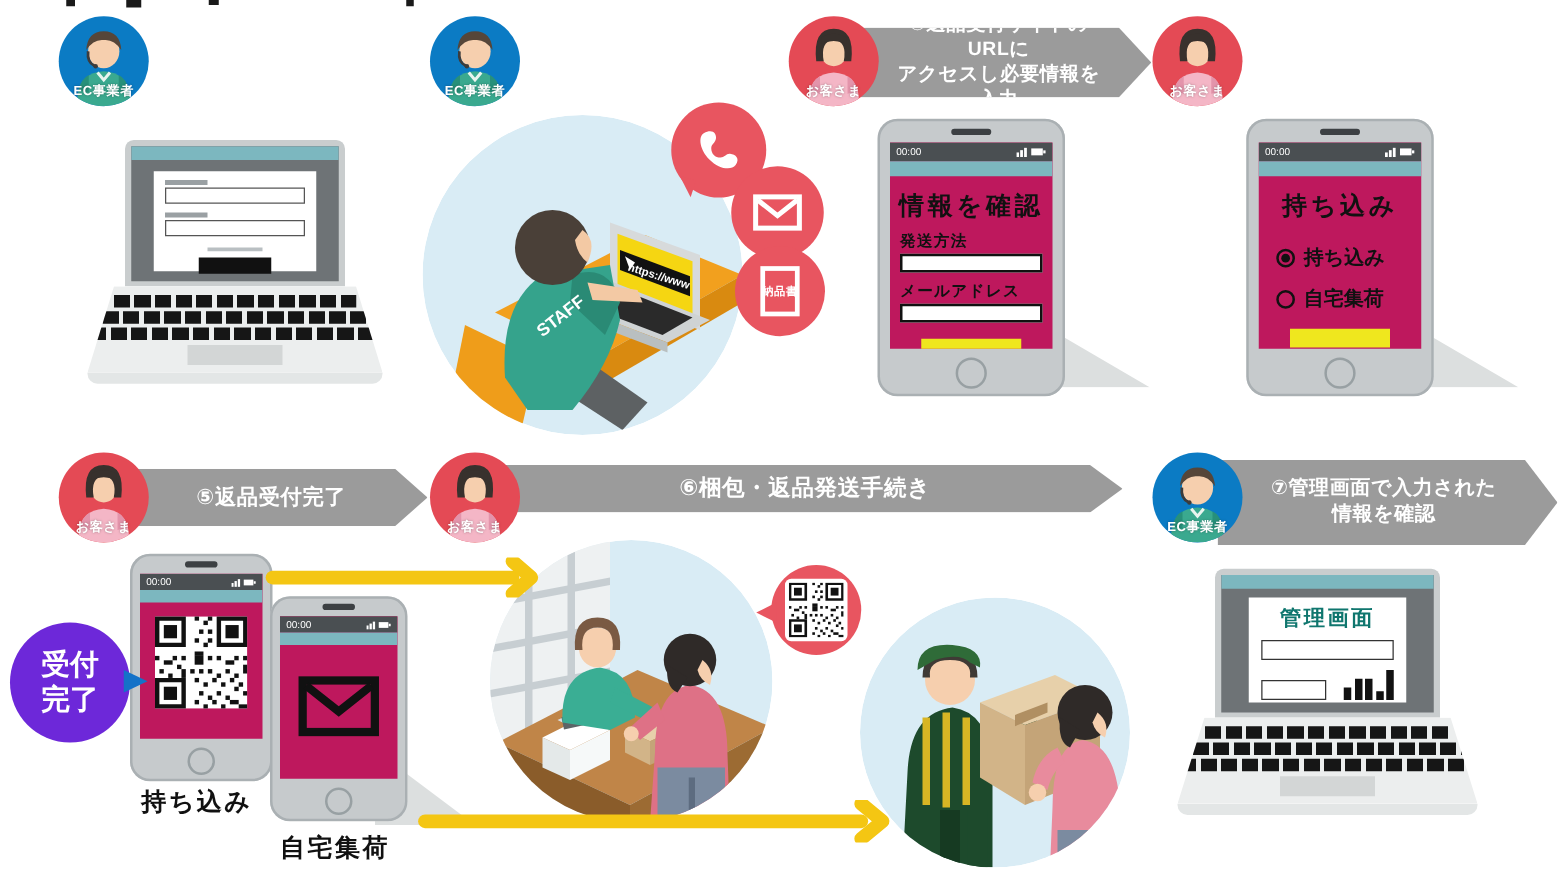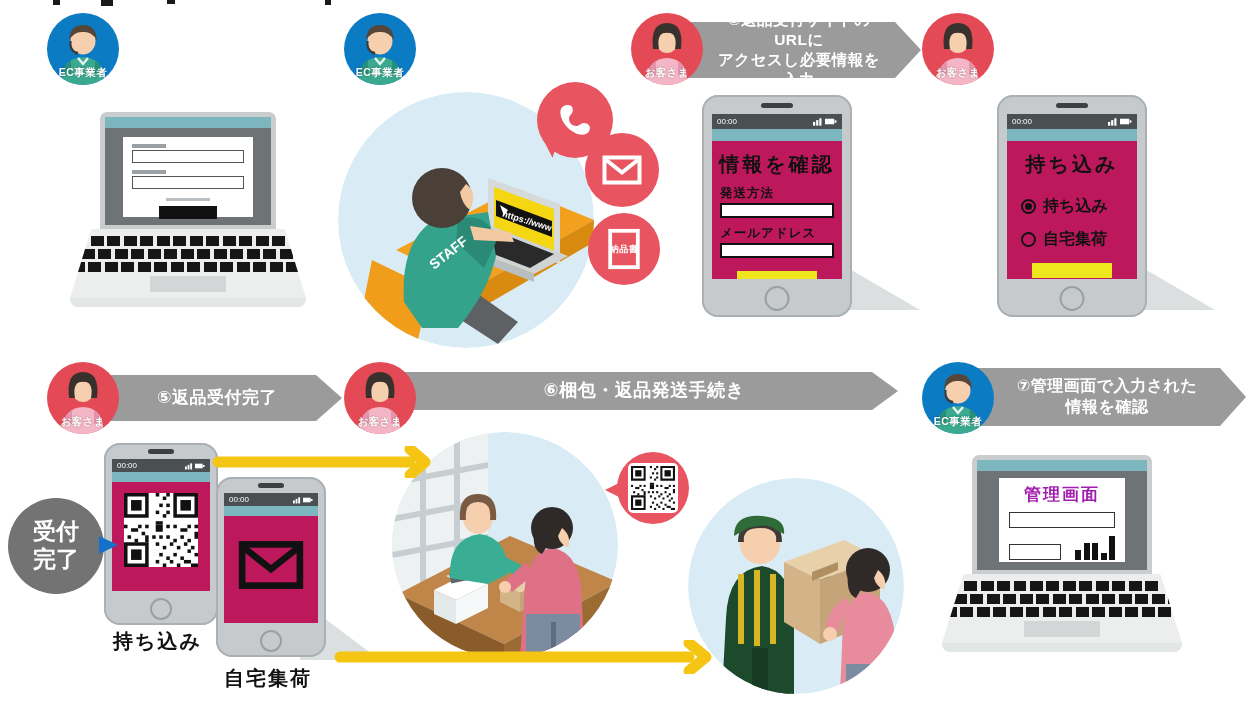--- a/index.html
+++ b/index.html
@@ -49,35 +49,35 @@
   .lt-base { background:#eceeee; clip-path:polygon(9% 0, 91% 0, 100% 100%, 0 100%); padding-top:4px; }
   .krow { height:10px; margin:3px auto 0; background:repeating-linear-gradient(90deg,#161616 0 13px,transparent 13px 16.5px); }
   .touchpad { width:76px; height:16px; background:#d3d6d6; margin:4px auto 0; }
   .lt-lip { height:9px; background:#e3e6e6; border-radius:0 0 8px 8px; }
 
   .fl { height:4px; width:34px; background:#9aa0a3; margin:7px 0 2px 9px; }
   .fi { height:13px; border:1.5px solid #555; margin:0 9px; background:#fff; }
   .fc { height:3px; width:44px; background:#b9bfc2; margin:9px auto 5px; }
   .fb { height:13px; width:58px; background:#111; margin:0 auto; }
 
-  .admin-title { text-align:center; font-weight:bold; font-size:17px; color:#a21caf; margin-top:5px; letter-spacing:2px; }
+  .admin-title { text-align:center; font-weight:bold; font-size:17px; color:#0f766e; margin-top:5px; letter-spacing:2px; }
   .ai1 { height:16px; border:1.5px solid #333; margin:6px 10px 0; }
   .admin-row { display:flex; align-items:flex-end; margin:8px 10px 0; }
   .ai2 { height:16px; border:1.5px solid #333; width:58px; }
   .bars { display:flex; align-items:flex-end; gap:2.5px; margin-left:14px; }
   .bar { width:6px; background:#111; }
 
   
   .rbubble { position:absolute; border-radius:50%; background:#e85560; display:flex; align-items:center; justify-content:center;
              flex-direction:column; z-index:4; color:#fff; }
   .rbubble .tail { position:absolute; width:0; height:0; }
   .rb-cap { color:#fff; font-weight:bold; }
 
   
-  .bubble-blue { position:absolute; width:96px; height:96px; border-radius:50%; background:#737373; color:#fff;
+  .bubble-blue { position:absolute; width:96px; height:96px; border-radius:50%; background:#6d28d9; color:#fff;
                  display:flex; align-items:center; justify-content:center; text-align:center; font-weight:bold; font-size:23px;
                  line-height:1.2; white-space:pre-line; z-index:5; }
   .bubble-blue::after { content:""; position:absolute; right:-14px; top:40%; border-top:9px solid transparent;
                  border-bottom:9px solid transparent; border-left:19px solid #1472c8; }
   .bubble-qr { position:absolute; width:72px; height:72px; border-radius:50%; background:#e85560;
                display:flex; align-items:center; justify-content:center; z-index:5; }
   .bubble-qr::after { content:""; position:absolute; left:-12px; top:42%; border-top:8px solid transparent;
                border-bottom:8px solid transparent; border-right:16px solid #e85560; }
   .qrpane { background:#fff; border-radius:5px; padding:3px; }
 
@@ -250,21 +250,21 @@
   <div class="banner" style="left:396px;top:372px;width:502px;height:38px">
     <span class="banner-label" style="font-size:18px">⑥梱包・返品発送手続き</span>
     </div>
   <div class="avatar customer" style="left:344px;top:362px">
     <svg>
         <use href="#person-customer"></use>
       </svg>
     <span class="alabel">お客さま</span>
     </div>
 
-  <div class="banner" style="left:974px;top:368px;width:272px;height:58px">
+  <div class="banner" style="left:974px;top:368px;width:272px;height:68px">
     <span class="banner-label" style="font-size:16px">⑦管理画面で入力された
 情報を確認</span>
     </div>
   <div class="avatar ec" style="left:922px;top:362px">
     <svg>
         <use href="#person-ec"></use>
       </svg>
     <span class="alabel">EC事業者</span>
     </div>
 
@@ -326,21 +326,21 @@
     <svg width="36" height="36" style="color:#fff">
         <use href="#handset"></use>
       </svg>
     <div class="tail" style="left:4px;bottom:2px;border-top:14px solid #e85560;border-left:14px solid transparent;transform:rotate(18deg)"></div>
   </div>
   <div class="rbubble" style="left:585px;top:133px;width:74px;height:74px">
     <svg width="40" height="30" style="color:#fff">
         <use href="#mail"></use>
       </svg>
   </div>
-  <div class="rbubble" style="left:588px;top:213px;width:72px;height:72px">
+  <div class="rbubble" style="left:588px;top:197px;width:72px;height:72px">
     <svg width="32" height="42" style="color:#fff;position:absolute">
         <use href="#doc"></use>
       </svg>
     <span class="rb-cap" style="font-size:9px;letter-spacing:0.5px">納品書</span>
   </div>
 
   <div class="pshadow" style="left:800px;top:240px;width:120px;height:70px;clip-path:polygon(0 0,100% 100%,0 100%)"></div>
   <div class="phone" style="left:702px;top:95px;width:150px;height:222px">
     <div class="speaker"></div>
     <div class="pscreen">

